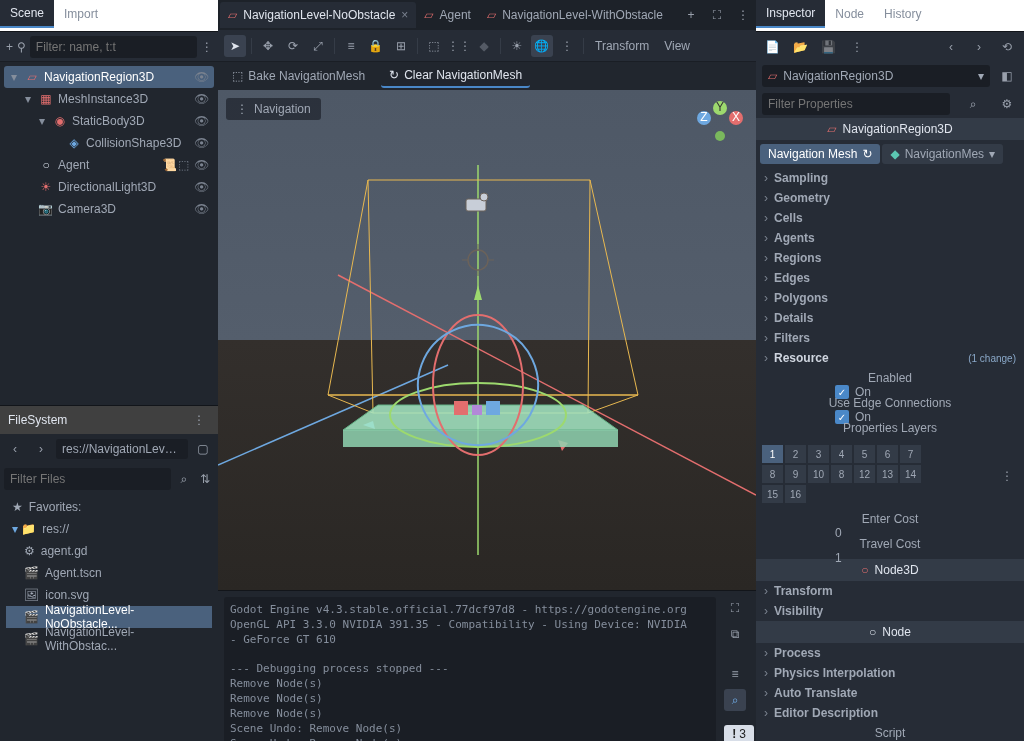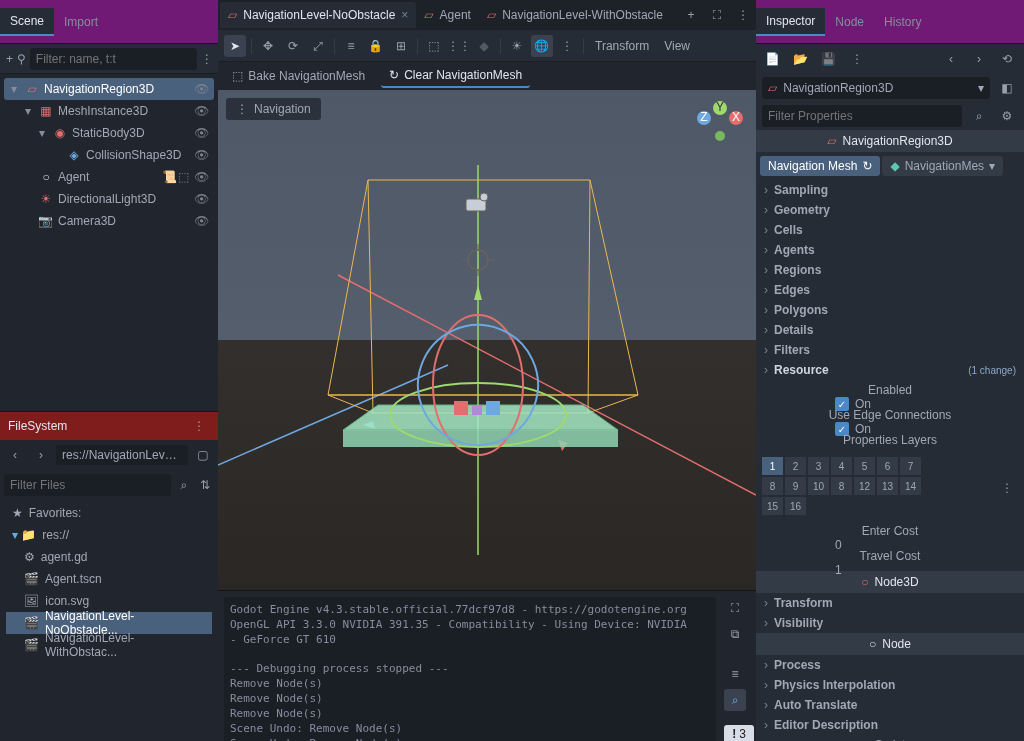--- a/index.html
+++ b/index.html
@@ -1,36 +1,36 @@
 <!DOCTYPE html>
 <html><head>
 <meta charset="utf-8">
 <style>
 * { margin: 0; padding: 0; box-sizing: border-box; font-family: -apple-system, BlinkMacSystemFont, "Segoe UI", sans-serif; font-size: 12px; }
 body { background: #1d2229; color: #a0a8b5; width: 1024px; height: 741px; overflow: hidden; display: flex; }
 .col-left { width: 218px; display: flex; flex-direction: column; background: #21262e; }
 .col-center { flex: 1; display: flex; flex-direction: column; background: #21262e; }
 .col-right { width: 268px; display: flex; flex-direction: column; background: #21262e; }
-.tab-bar { display: flex; height: 44px; align-items: center; background: #701a75; border-bottom: 1px solid #12151a; }
+.tab-bar { display: flex; height: 32px; background: #ffffff; border-bottom: 1px solid #12151a; }
 .tab { padding: 0 10px; height: 28px; display: flex; align-items: center; color: #858e9c; cursor: pointer; }
 .tab.active { color: #e0e5ee; border-bottom: 2px solid #4a88c8; background: #262c36; }
 .toolbar { display: flex; height: 30px; align-items: center; padding: 0 6px; gap: 4px; background: #262c36; border-bottom: 1px solid #1a1e25; }
 .icon-btn { width: 22px; height: 22px; display: flex; align-items: center; justify-content: center; color: #99a0ac; cursor: pointer; border-radius: 3px; }
 .icon-btn.active { background: #3a4250; color: #e0e5ee; }
 .input-filter { flex: 1; background: #1a1e25; border: none; color: #99a0ac; padding: 4px 6px; border-radius: 3px; height: 22px; }
 .tree { padding: 4px; overflow-y: auto; flex: 1; }
 .tree-item { display: flex; align-items: center; height: 22px; padding: 0 4px; cursor: pointer; border-radius: 3px; }
 .tree-item.selected { background: #4a617d; color: #fff; }
 .tree-item .expand { width: 12px; text-align: center; color: #858e9c; }
 .tree-item .node-icon { width: 16px; height: 16px; margin: 0 4px; display: flex; align-items: center; justify-content: center; }
 .tree-item .label { flex: 1; white-space: nowrap; overflow: hidden; text-overflow: ellipsis; }
 .tree-item .eye { width: 16px; color: #7a828f; }
 .sep-v { width: 1px; height: 16px; background: #353c47; margin: 0 2px; }
 .filesystem { display: flex; flex-direction: column; flex: 1; border-top: 1px solid #12151a; }
-.fs-header { height: 28px; background: #7f1d1d; display: flex; align-items: center; padding: 0 8px; color: #e0e5ee; }
+.fs-header { height: 28px; background: #404040; display: flex; align-items: center; padding: 0 8px; color: #e0e5ee; }
 .fs-nav { display: flex; align-items: center; gap: 4px; padding: 4px; }
 .fs-path { flex: 1; background: #1a1e25; padding: 3px 6px; border-radius: 3px; white-space: nowrap; overflow: hidden; text-overflow: ellipsis; }
 .fs-item { display: flex; align-items: center; height: 22px; padding: 0 6px 0 18px; cursor: pointer; gap: 6px; }
 .fs-item.selected { background: #4a617d; color: #fff; }
 .scene-tabs { display: flex; height: 30px; align-items: center; background: #1d2229; padding: 0 2px; }
 .scene-tab { display: flex; align-items: center; gap: 6px; padding: 0 8px; height: 26px; cursor: pointer; color: #a0a8b5; border-radius: 3px 3px 0 0; }
 .scene-tab.active { background: #262c36; color: #e0e5ee; }
 .scene-tab .close { color: #7a828f; }
 .viewport-toolbar { display: flex; height: 32px; align-items: center; padding: 0 6px; gap: 3px; background: #262c36; border-bottom: 1px solid #1a1e25; }
 .subtool { display: flex; height: 28px; align-items: center; padding: 0 6px; gap: 8px; background: #21262e; }
@@ -40,21 +40,21 @@
 .persp-badge { position: absolute; top: 8px; left: 8px; background: rgba(40,45,55,0.9); padding: 4px 10px; border-radius: 3px; display: flex; gap: 6px; align-items: center; }
 .gizmo { position: absolute; top: 8px; right: 8px; width: 56px; height: 56px; }
 .output-panel { height: 151px; display: flex; flex-direction: column; background: #21262e; border-top: 1px solid #12151a; }
 .output-body { flex: 1; display: flex; }
 .log-area { flex: 1; background: #1a1e25; margin: 6px; padding: 6px; font-family: monospace; font-size: 11px; color: #858e9c; overflow-y: auto; border-radius: 3px; line-height: 1.35; }
 .log-icons { width: 34px; display: flex; flex-direction: column; padding: 6px 2px; gap: 4px; }
 .log-count { display: flex; align-items: center; justify-content: center; gap: 3px; background: #2c333e; padding: 2px 4px; border-radius: 3px; font-size: 11px; }
 .inspector-toolbar { display: flex; height: 30px; align-items: center; padding: 0 6px; gap: 6px; background: #262c36; }
 .insp-node { display: flex; height: 28px; align-items: center; padding: 0 6px; gap: 6px; background: #262c36; }
 .insp-node .name { flex: 1; background: #1a1e25; padding: 4px 6px; border-radius: 3px; display: flex; gap: 6px; align-items: center; }
-.insp-filter { display: flex; height: 28px; align-items: center; padding: 0 6px; gap: 6px; background: #262c36; }
+.insp-filter { display: flex; height: 28px; align-items: center; padding: 0 6px; gap: 12px; background: #262c36; }
 .insp-body { flex: 1; overflow-y: auto; background: #262c36; }
 .class-header { background: #333b47; color: #e0e5ee; padding: 4px 0; text-align: center; display: flex; justify-content: center; align-items: center; gap: 6px; }
 .section-tabs { display: flex; padding: 4px 4px; gap: 2px; }
 .section-tab { padding: 3px 8px; background: #333b47; cursor: pointer; border-radius: 3px; display: flex; gap: 5px; align-items: center; }
 .section-tab.active { background: #4a617d; color: #fff; }
 .prop-group { padding: 3px 8px; cursor: pointer; display: flex; align-items: center; gap: 6px; }
 .prop-group .chev { color: #7a828f; }
 .prop-group.res { color: #cfd5df; }
 .prop-row { display: flex; align-items: center; padding: 3px 6px; height: 25px; flex-direction: column; }
 .prop-row .plabel { flex: 1; }

